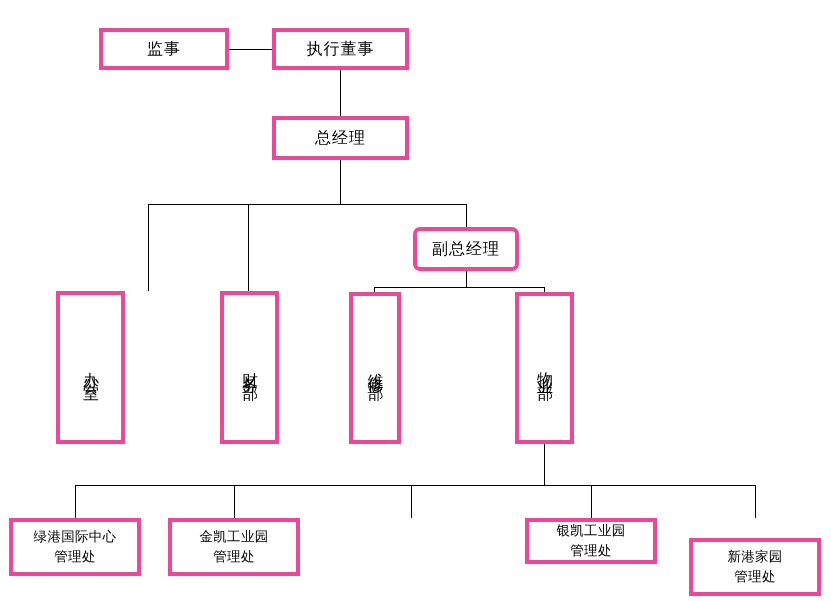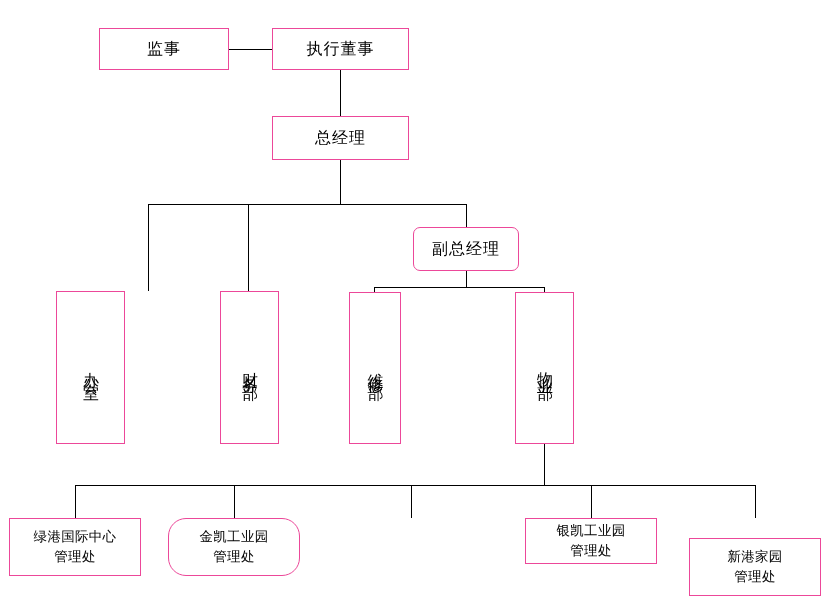--- a/index.html
+++ b/index.html
@@ -14,21 +14,21 @@
   #org-chart {
     position: relative;
     width: 831px;
     height: 601px;
     background: #ffffff;
     overflow: hidden;
   }
   .node {
     position: absolute;
     box-sizing: border-box;
-    border: 1px solid #ec4899;
+    border: 4px solid #ec4899;
     background: #ffffff;
     display: flex;
     align-items: center;
     justify-content: center;
     text-align: center;
     font-size: 16px;
     line-height: 1.35;
     letter-spacing: 1px;
     z-index: 2;
   }
@@ -118,21 +118,21 @@
 
   <div class="node vertical" style="left:515px; top:292px; width:59px; height:152px;">
     <span>物业部</span>
   </div>
 
   <div class="node small" style="left:9px; top:518px; width:132px; height:58px; white-space:pre-line;">
     <span>绿港国际中心
 管理处</span>
   </div>
 
-  <div class="node small" style="left:168px; top:518px; width:132px; height:58px; white-space:pre-line;border-radius:18px;">
+  <div class="node small" style="left:168px; top:518px; width:132px; height:58px; white-space:pre-line;">
     <span>金凯工业园
 管理处</span>
   </div>
 
 
   <div class="node small" style="left:525px; top:518px; width:132px; height:46px; white-space:pre-line;">
     <span>银凯工业园
 管理处</span>
   </div>
 

